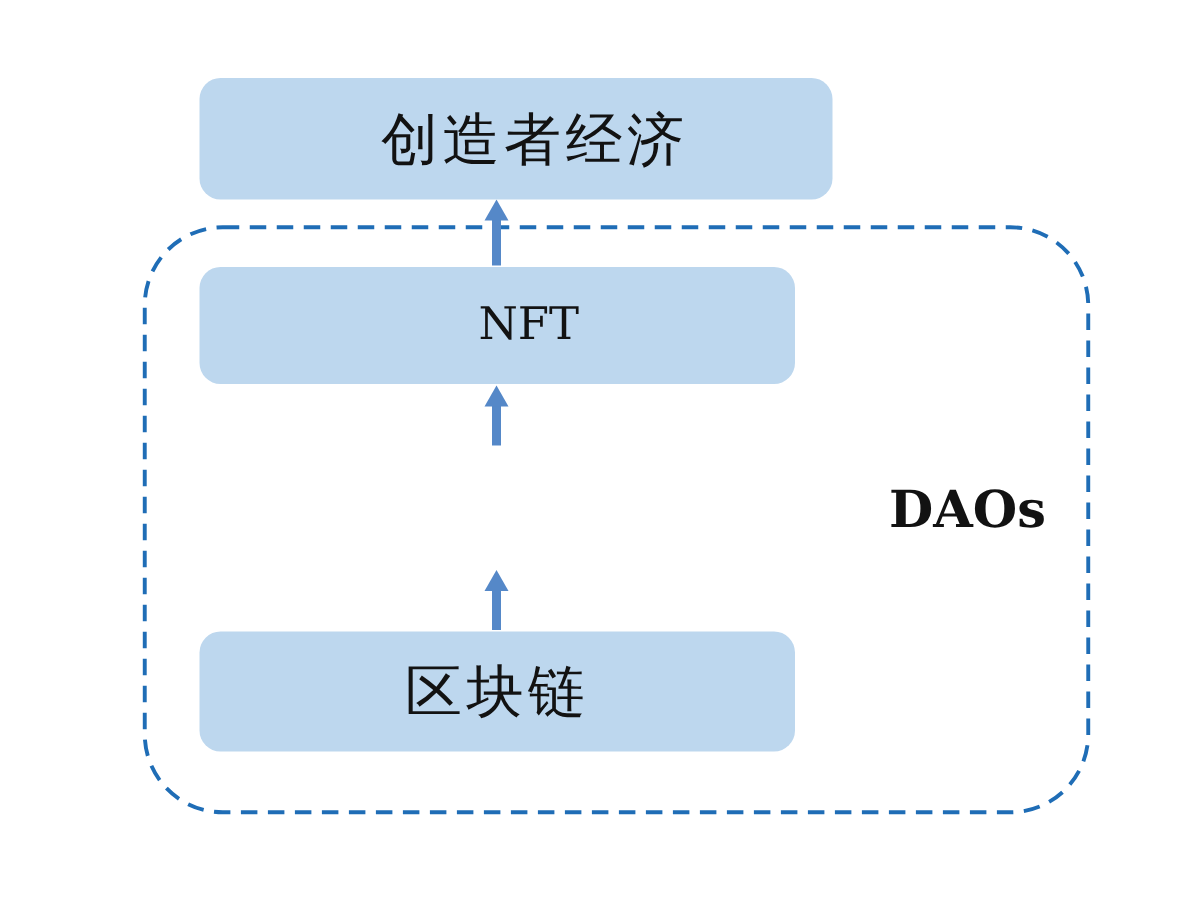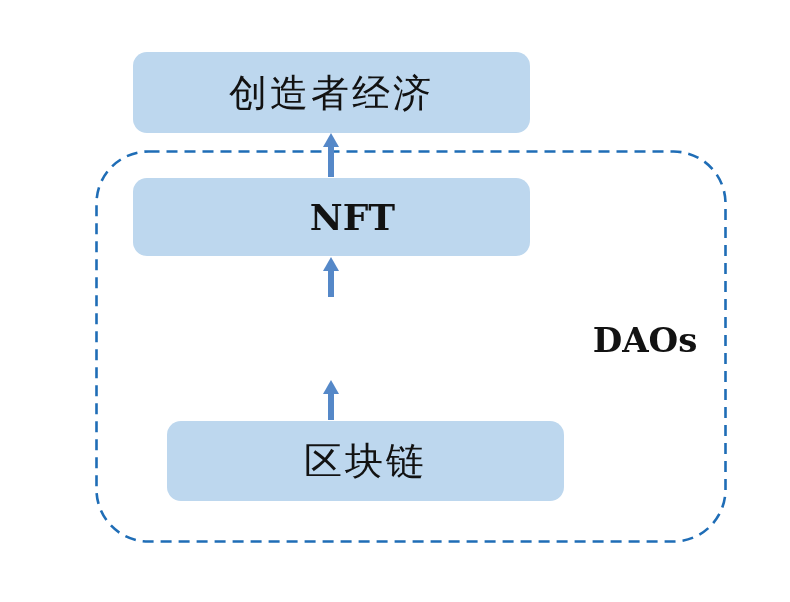--- a/index.html
+++ b/index.html
@@ -48,30 +48,30 @@
     z-index:2;
     color:var(--text);
   }
   .layer-box .cjk{
     font-size:38px;
     letter-spacing:3px;
     line-height:1;
     white-space:nowrap;
   }
   .layer-box .latin{
-    font-size:36px;
-    font-weight:bold;
+    font-size:30px;
+    font-weight:normal;
     line-height:1;
     white-space:nowrap;
     margin-left:42px;
   }
-  .box-creator{top:52px;height:81px;}
+  .box-creator{top:52px;height:81px;padding-left:25px;}
   .box-nft{top:178px;height:78px;}
   .box-smart{top:298px;height:80px;}
-  .box-chain{top:421px;height:80px;margin-left:34px;}
+  .box-chain{top:421px;height:80px;}
   .group-label{
     position:absolute;
     left:560px;top:318px;
     width:170px;height:44px;
     display:flex;align-items:center;justify-content:center;
     font-size:34px;font-weight:bold;
     color:var(--text);
     z-index:2;
     white-space:nowrap;
   }

